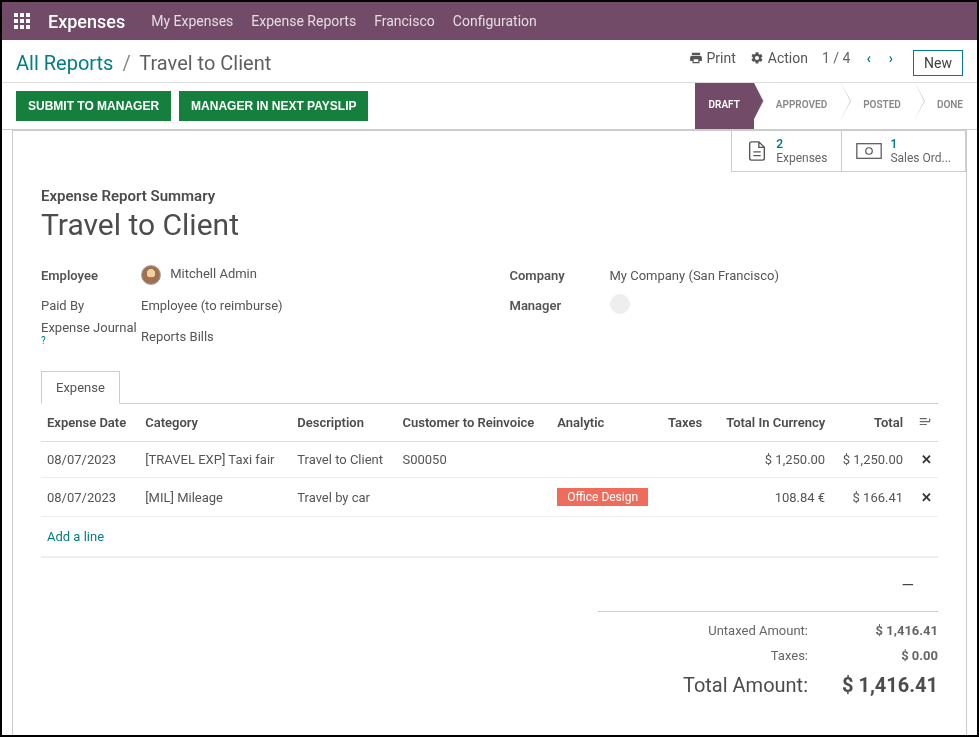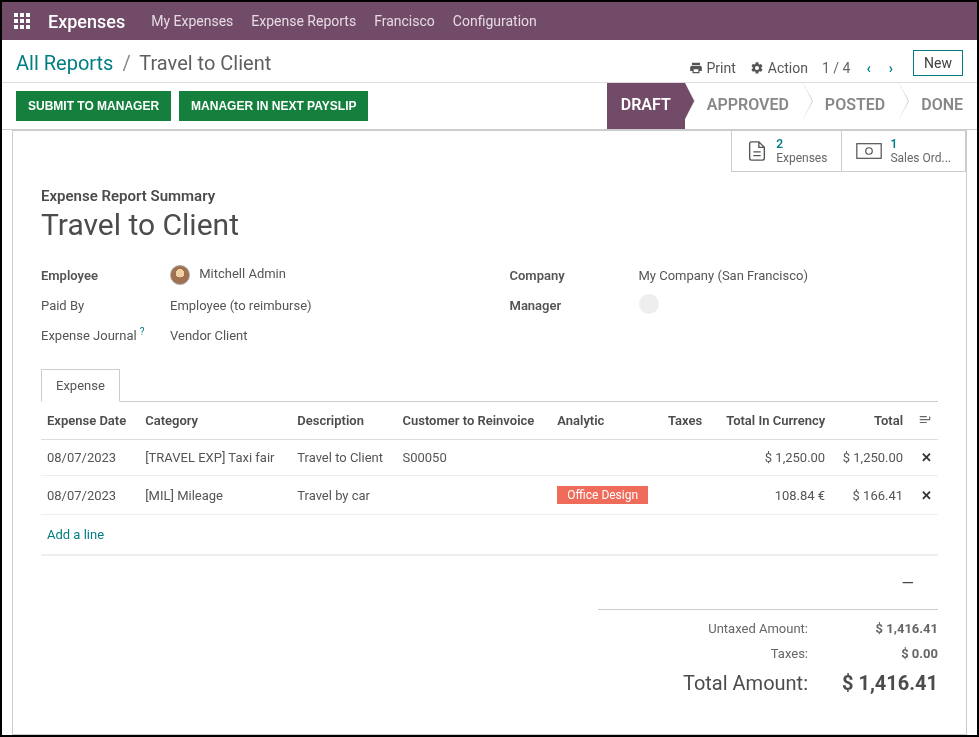--- a/index.html
+++ b/index.html
@@ -12,52 +12,52 @@
   .topnav .apps-icon span{ background:#fff; width:4px; height:4px;}
   .topnav .brand { font-size: 18px; font-weight: 500; margin-right: 8px; }
   .topnav a { color: #e6dbe3; text-decoration: none; font-size: 14px; cursor:pointer; }
 
   
   .cp { padding: 10px 14px 6px; display:flex; justify-content:space-between; align-items:center; border-bottom:1px solid #ddd;}
   .breadcrumb { font-size: 20px; color: #017e84; }
   .breadcrumb .crumb-link { color:#017e84; cursor:pointer; }
   .breadcrumb .sep { color:#888; margin:0 4px;}
   .breadcrumb .current { color:#5f5f5f;}
-  .cp-right { display:flex; align-items:flex-end; gap:14px; font-size:14px; color:#555;}
+  .cp-right { display:flex; align-items:flex-start; gap:14px; font-size:14px; color:#555;}
   .cp-right .btn-text{ display:flex; align-items:center; gap:4px; cursor:pointer;}
   .pager { color:#666; }
   .chev { cursor:pointer; color:#017e84; font-weight:bold; padding:0 2px;}
   .new-btn { border:1px solid #017e84; color:#404040; padding:4px 10px; cursor:pointer; margin-left:4px;}
 
   
   .row2 { display:flex; justify-content:space-between; align-items:stretch; border-bottom:1px solid #ccc;}
   .btns { padding:8px 14px; display:flex; gap:8px; }
   .btn-primary { background:#15803d; color:#fff; padding:8px 12px; font-weight:600; border:none; cursor:pointer; font-size:12px;}
   .statusbar { display:flex; align-items:stretch; }
-  .status-step { position:relative; padding:4px 14px 8px 22px; color:#888; font-size:16px; font-weight:600; cursor:pointer; display:flex; align-items:center;}
+  .status-step { position:relative; padding:4px 14px 8px 22px; color:#888; font-size:10px; font-weight:600; cursor:pointer; display:flex; align-items:center;}
   .status-step::after{ content:""; position:absolute; right:-9px; top:0; width:0;height:0; border-top:18px solid transparent; border-bottom:18px solid transparent; border-left:9px solid #fff; z-index:2;}
   .status-step::before{ content:""; position:absolute; right:-10px; top:0; width:0;height:0; border-top:18px solid transparent; border-bottom:18px solid transparent; border-left:10px solid #ccc; z-index:1;}
   .status-step.active { background:#714b67; color:#fff;}
   .status-step.active::after{ border-left-color:#714b67;}
   .status-step:first-child{padding-left:14px;}
 
   
   .sheet-wrap{ padding: 0 10px 10px; }
   .sheet { border:1px solid #ccc; background:#fff; min-height:600px; position:relative;}
   .stat-buttons { display:flex; justify-content:flex-end; border-bottom:1px solid transparent; }
   .stat-btn { border:1px solid #ccc; border-top:none; display:flex; align-items:center; gap:8px; padding:6px 14px; min-width:110px; cursor:pointer; font-size:12px; color:#666;}
   .stat-btn + .stat-btn { border-left:none;}
   .stat-btn .num{ color:#017e84; font-weight:600;}
   .sheet-body{ padding: 14px 28px 24px;}
   .subtitle{ font-size:15px; font-weight:600; color:#4c4c4c; margin-bottom:2px;}
   .title{ font-size:30px; color:#4c4c4c; margin-bottom:18px; font-weight:400;}
   .two-col{ display:flex; gap:40px;}
   .col{ flex:1;}
   .field-row{ display:flex; align-items:center; min-height:30px; font-size:13px;}
-  .field-label{ width:129px; color:#555;}
+  .field-label{ width:100px; color:#555;}
   .field-label.strong{ font-weight:600;}
   .field-val{ color:#555;}
   .avatar-circle{ width:20px; height:20px; border-radius:50%; background:#c8a57a; display:inline-block; vertical-align:middle; margin-right:6px; border:1px solid #aaa; background-image:radial-gradient(circle at 50% 40%, #f0d0a0 30%, #a07050 31%);}
   .avatar-empty{ width:20px;height:20px;border-radius:50%; background:#eee; display:inline-block;}
   .help-q{ color:#017e84; font-size:10px; vertical-align:super; cursor:pointer;}
 
   
   .tabs{ margin-top:18px; border-bottom:1px solid #ccc; }
   .tab{ display:inline-block; padding:8px 14px; border:1px solid #ccc; border-bottom:1px solid #fff; position:relative; top:1px; font-size:13px; color:#555; cursor:pointer;}
 
@@ -191,21 +191,21 @@
             </div>
             <div class="field-row">
               <div class="field-label">Paid By</div>
               <div class="field-val">Employee (to reimburse)</div>
             </div>
             <div class="field-row">
               <div class="field-label">
                 <span>Expense Journal</span>
                 <span class="help-q">?</span>
               </div>
-              <div class="field-val">Vendor Client</div>
+              <div class="field-val">Reports Bills</div>
             </div>
           </div>
           <div class="col">
             <div class="field-row">
               <div class="field-label strong">Company</div>
               <div class="field-val">My Company (San Francisco)</div>
             </div>
             <div class="field-row">
               <div class="field-label strong">Manager</div>
               <div class="field-val"><span class="avatar-empty"></span></div>

